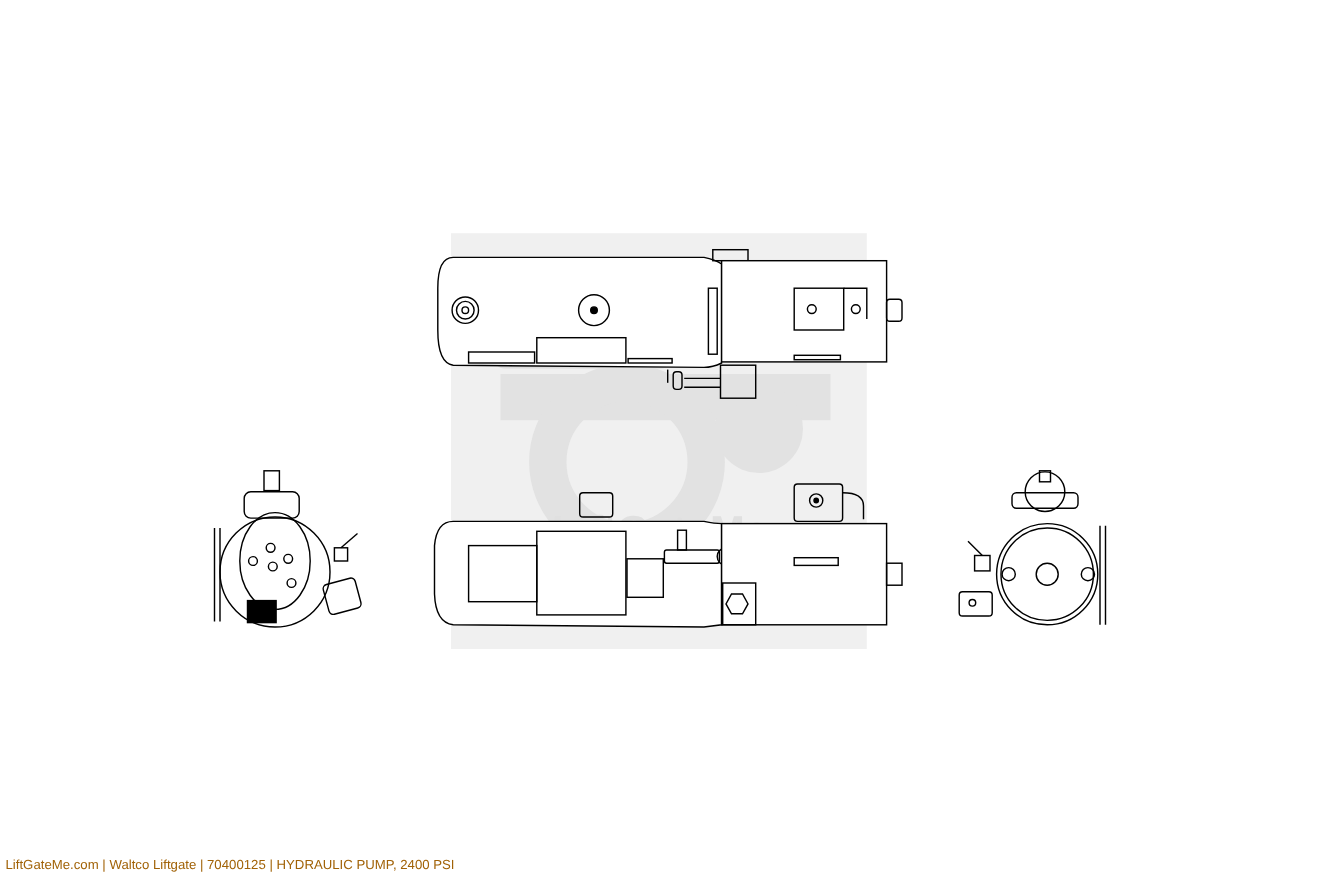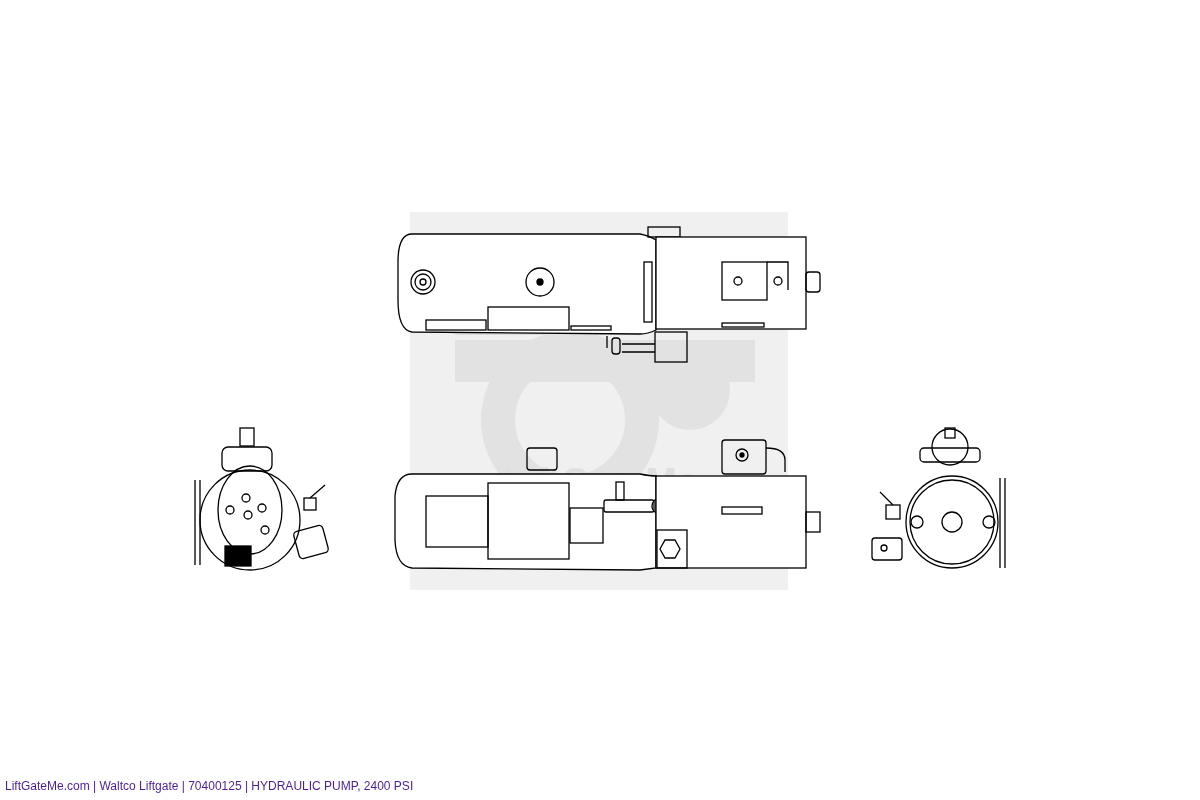--- a/index.html
+++ b/index.html
@@ -1,18 +1,18 @@
 <!DOCTYPE html>
 <html><head>
 <meta charset="utf-8">
 <style>
   html,body{margin:0;padding:0;background:#fff;}
   body{width:1200px;height:800px;position:relative;overflow:hidden;font-family:"Liberation Sans",sans-serif;}
   .drawing{position:absolute;left:0;top:0;width:1200px;height:800px;}
-  .caption{position:absolute;left:5px;top:779px;font-size:12px;color:#4c1d95;white-space:nowrap;}
+  .caption{position:absolute;left:5px;top:779px;font-size:12px;color:#a16207;white-space:nowrap;}
 </style>
 </head>
 <body>
 
 <svg class="drawing" viewBox="0 0 1200 800" xmlns="http://www.w3.org/2000/svg">
 
   <g>
     <rect x="410" y="212" width="378" height="378" fill="#f0f0f0"></rect>
     <rect x="455" y="268" width="150" height="60" rx="4" fill="none" stroke="#dcdcdc" stroke-width="14"></rect>
     <rect x="455" y="340" width="300" height="42" fill="#e2e2e2"></rect>

